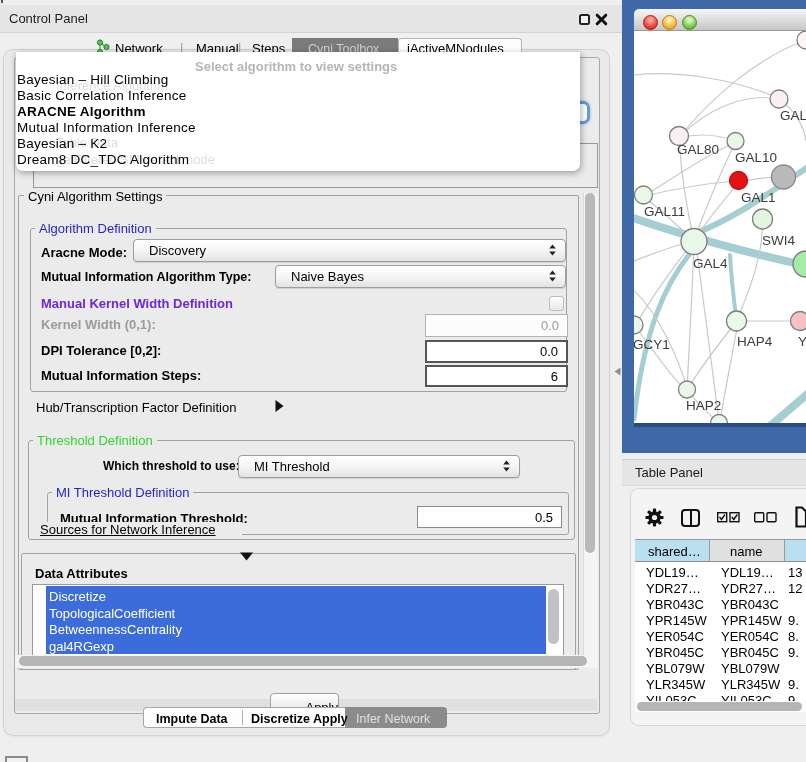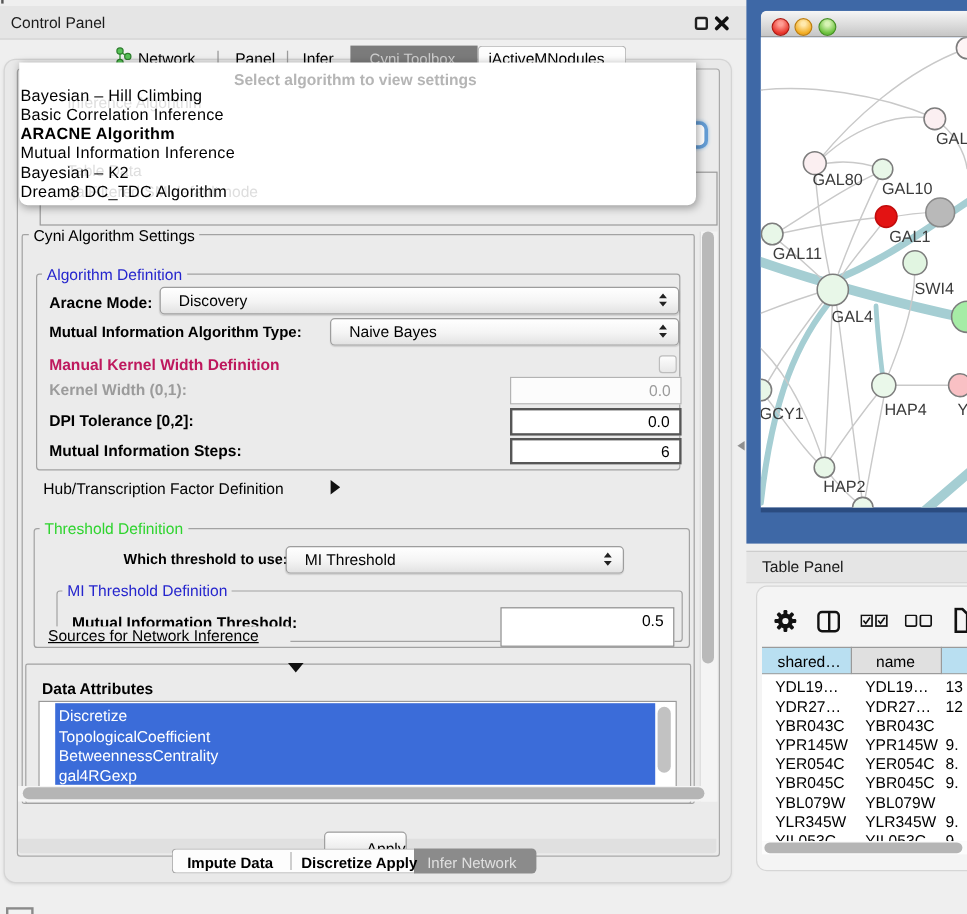--- a/index.html
+++ b/index.html
@@ -38,23 +38,23 @@
 <div class="abs" style="left:33px;top:143px;width:563px;height:43px;border:1px solid #999;background:#ebebeb;"></div>
 
 <div class="lbl" style="left:115px;top:41px;">Network</div>
 <svg class="abs" style="left:96px;top:39px;" width="15" height="17" viewBox="0 0 15 17">
  <path d="M4 4 L10 8 M4 4 L4 12" stroke="#3c9e3c" stroke-width="1.2" fill="none"></path>
  <circle cx="4" cy="3.5" r="2.6" fill="#57c257" stroke="#2d7d2d"></circle>
  <circle cx="10.5" cy="8" r="2.6" fill="#57c257" stroke="#2d7d2d"></circle>
  <circle cx="4" cy="13" r="2.6" fill="#57c257" stroke="#2d7d2d"></circle>
 </svg>
 <div class="lbl" style="left:180px;top:40px;color:#9b9b9b;">|</div>
-<div class="lbl" style="left:196px;top:41px;">Panel</div>
+<div class="lbl" style="left:196px;top:41px;">Manual</div>
 <div class="lbl" style="left:238px;top:40px;color:#9b9b9b;">|</div>
-<div class="lbl" style="left:252px;top:41px;">Infer</div>
+<div class="lbl" style="left:252px;top:41px;">Steps</div>
 <div class="abs" style="left:292px;top:38px;width:106px;height:20px;background:#7b7b7b;"></div>
 <div class="lbl" style="left:308px;top:42px;color:#cfcfcf;font-size:12.5px;">Cyni Toolbox</div>
 <div class="abs" style="left:398px;top:38px;width:124px;height:20px;background:#fdfdfd;border:1px solid #b5b5b5;border-bottom:none;border-radius:4px 4px 0 0;box-sizing:border-box;"></div>
 <div class="lbl" style="left:407px;top:41px;">jActiveMNodules</div>
 
 <div class="abs" style="left:16px;top:52px;width:564px;height:119px;background:#fff;border-radius:0 0 7px 7px;box-shadow:1px 2px 7px rgba(0,0,0,0.35);z-index:5;"></div>
 <div class="lbl b" style="left:195px;top:59px;color:#b5b5b5;z-index:6;">Select algorithm to view settings</div>
 <div class="lbl" style="left:56px;top:78px;z-index:6;color:#dedede;">Inference Algorithm</div>
 <div class="lbl" style="left:56px;top:135px;z-index:6;color:#dedede;">Table Data</div>
 <div class="lbl" style="left:56px;top:152px;z-index:6;color:#dedede;">galFiltered SM default node</div>
@@ -80,21 +80,21 @@
 </div>
 
 <div class="lbl b" style="left:41px;top:270px;font-size:12.5px;">Mutual Information Algorithm Type:</div>
 <div class="combo" style="left:275px;top:265px;width:289px;height:21px;">
   <span class="ct">Naive Bayes</span>
   <svg class="carr" width="9" height="12" viewBox="0 0 9 12">
       <path d="M4.5 0.5 L7.8 4.5 L1.2 4.5 Z M4.5 11.5 L1.2 7.5 L7.8 7.5 Z" fill="#222"></path>
     </svg>
 </div>
 
-<div class="lbl b" style="left:41px;top:296px;color:#be185d;">Manual Kernel Width Definition</div>
+<div class="lbl b" style="left:41px;top:296px;color:#6d28d9;">Manual Kernel Width Definition</div>
 <div class="abs" style="left:549px;top:296px;width:13px;height:13px;border:1px solid #bdbdbd;border-radius:3px;background:linear-gradient(#fdfdfd,#e8e8e8);"></div>
 
 <div class="lbl b" style="left:41px;top:317px;color:#9b9b9b;">Kernel Width (0,1):</div>
 <div class="fld" style="left:425px;top:314px;width:143px;height:23px;border:1px solid #b3b3b3;color:#9b9b9b;background:#fcfcfc;">0.0</div>
 
 <div class="lbl b" style="left:41px;top:343px;">DPI Tolerance [0,2]:</div>
 <div class="fld" style="left:425px;top:340px;width:143px;height:23px;border:2px solid #565656;padding-top:2px;">0.0</div>
 
 <div class="lbl b" style="left:41px;top:368px;">Mutual Information Steps:</div>
 <div class="fld" style="left:425px;top:365px;width:143px;height:22px;border:2px solid #565656;padding-top:2px;">6</div>
@@ -111,21 +111,21 @@
 <div class="combo" style="left:238px;top:455px;width:280px;height:21px;">
   <span class="ct">MI Threshold</span>
   <svg class="carr" width="9" height="12" viewBox="0 0 9 12">
       <path d="M4.5 0.5 L7.8 4.5 L1.2 4.5 Z M4.5 11.5 L1.2 7.5 L7.8 7.5 Z" fill="#222"></path>
     </svg>
 </div>
 
 <div class="grp" style="left:47px;top:492px;width:520px;height:41px;"></div>
 <div class="gl" style="left:52px;top:485px;color:#2525cd;">MI Threshold Definition</div>
 <div class="lbl b" style="left:60px;top:511px;">Mutual Information Threshold:</div>
-<div class="fld" style="left:417px;top:506px;width:145px;height:33px;border:1px solid #8a8a8a;">0.5</div>
+<div class="fld" style="left:417px;top:506px;width:145px;height:22px;border:1px solid #8a8a8a;">0.5</div>
 
 <div class="grp" style="left:21px;top:553px;width:553px;height:115px;border-radius:2px;"></div>
 <div class="gl" style="left:36px;top:522px;padding-right:26px;text-decoration:underline;">Sources for Network Inference</div>
 <svg class="abs" style="left:239px;top:551px;z-index:4;" width="15" height="11" viewBox="0 0 15 11">
     <path d="M1 1.5 L14 1.5 L7.5 9.5 Z" fill="#111"></path>
   </svg>
 
 <div class="lbl b" style="left:35px;top:566px;">Data Attributes</div>
 <div class="abs" style="left:32px;top:584px;width:530px;height:71px;border:1px solid #999;background:#fff;"></div>
 <div class="abs" style="left:46px;top:586px;width:500px;height:68px;background:#3b6cd9;"></div>

